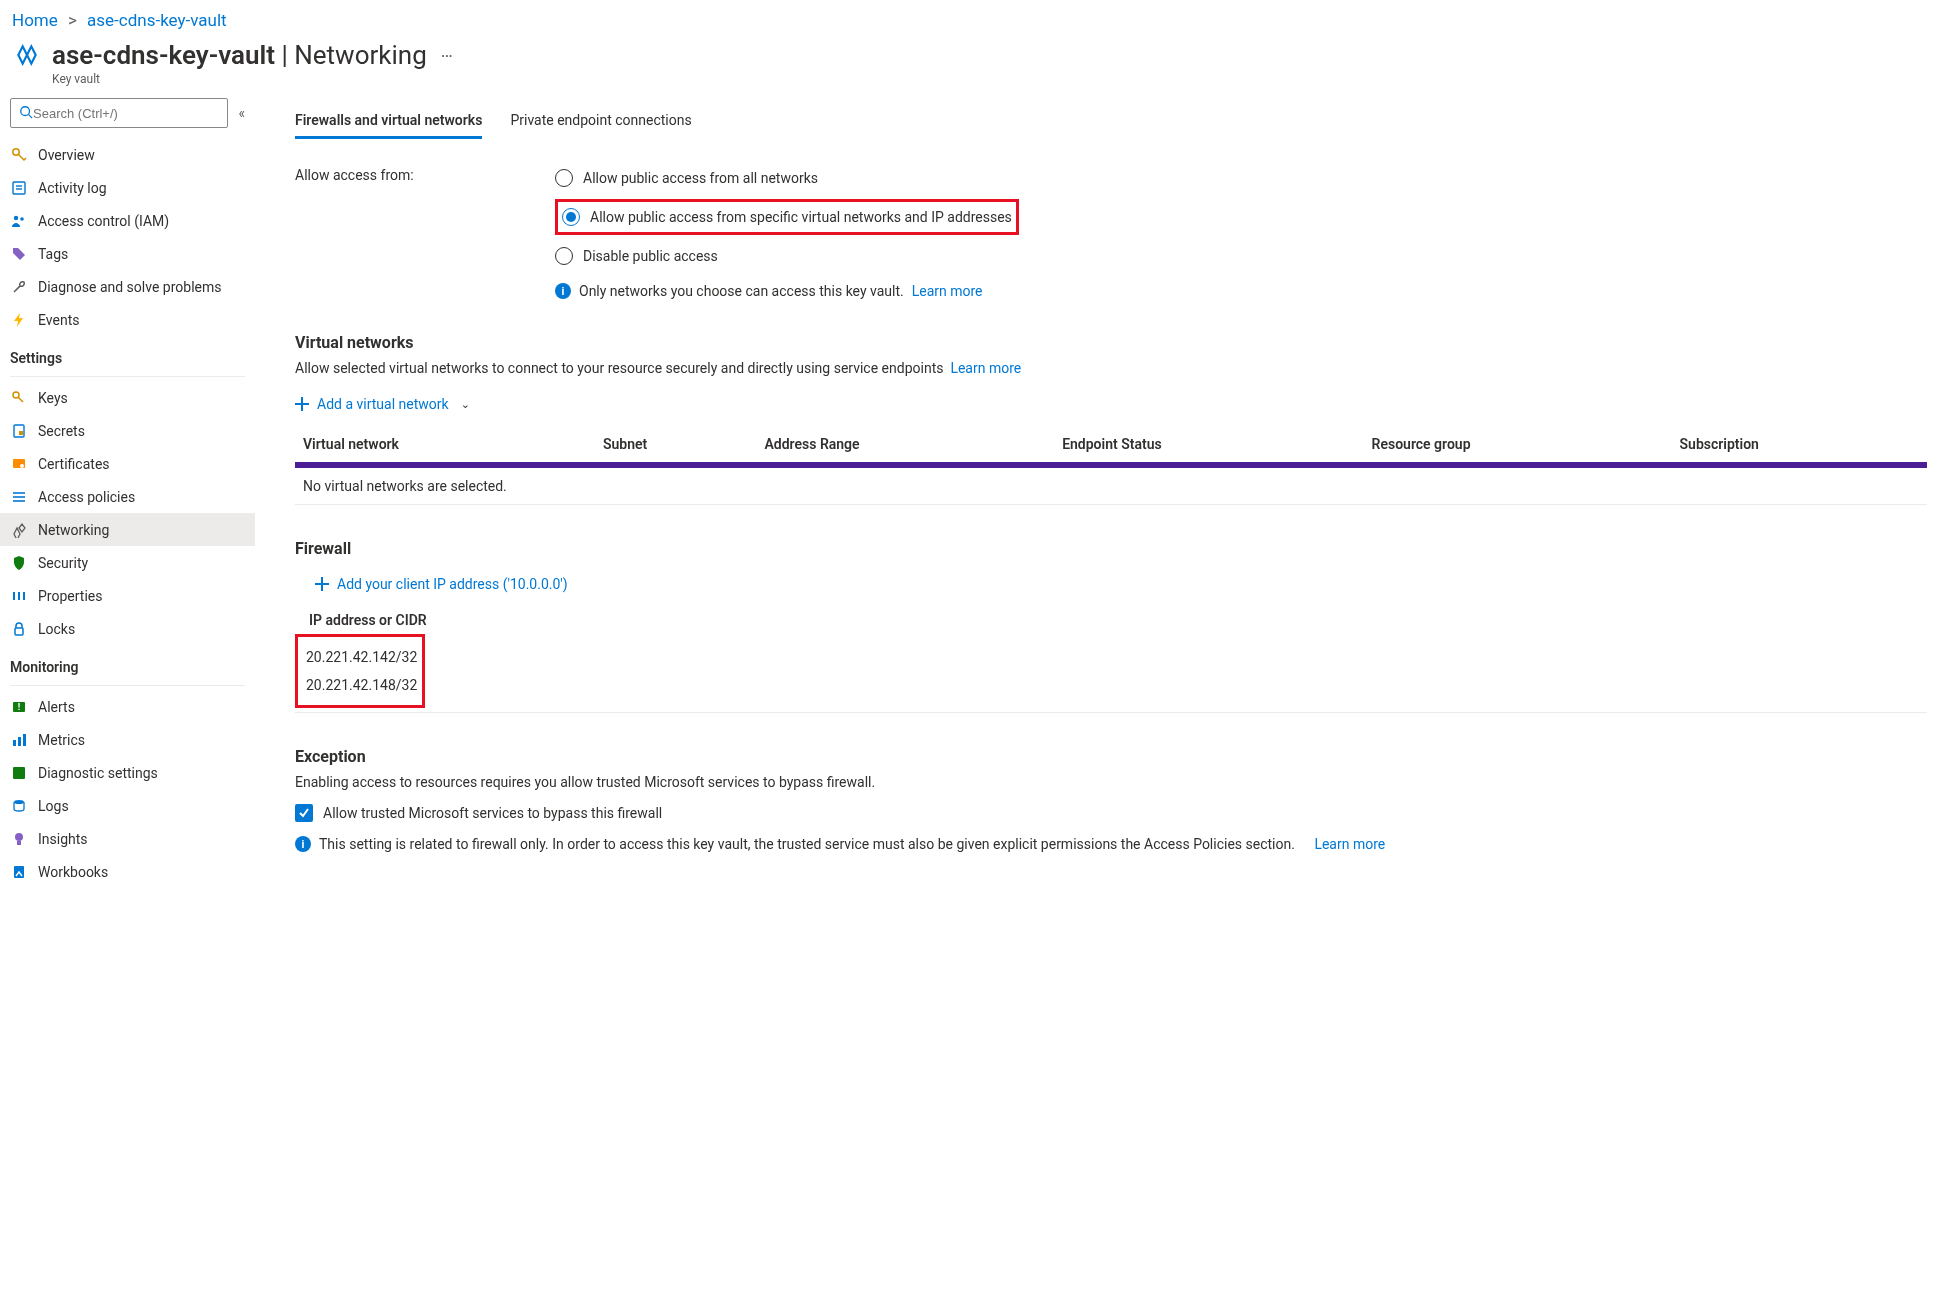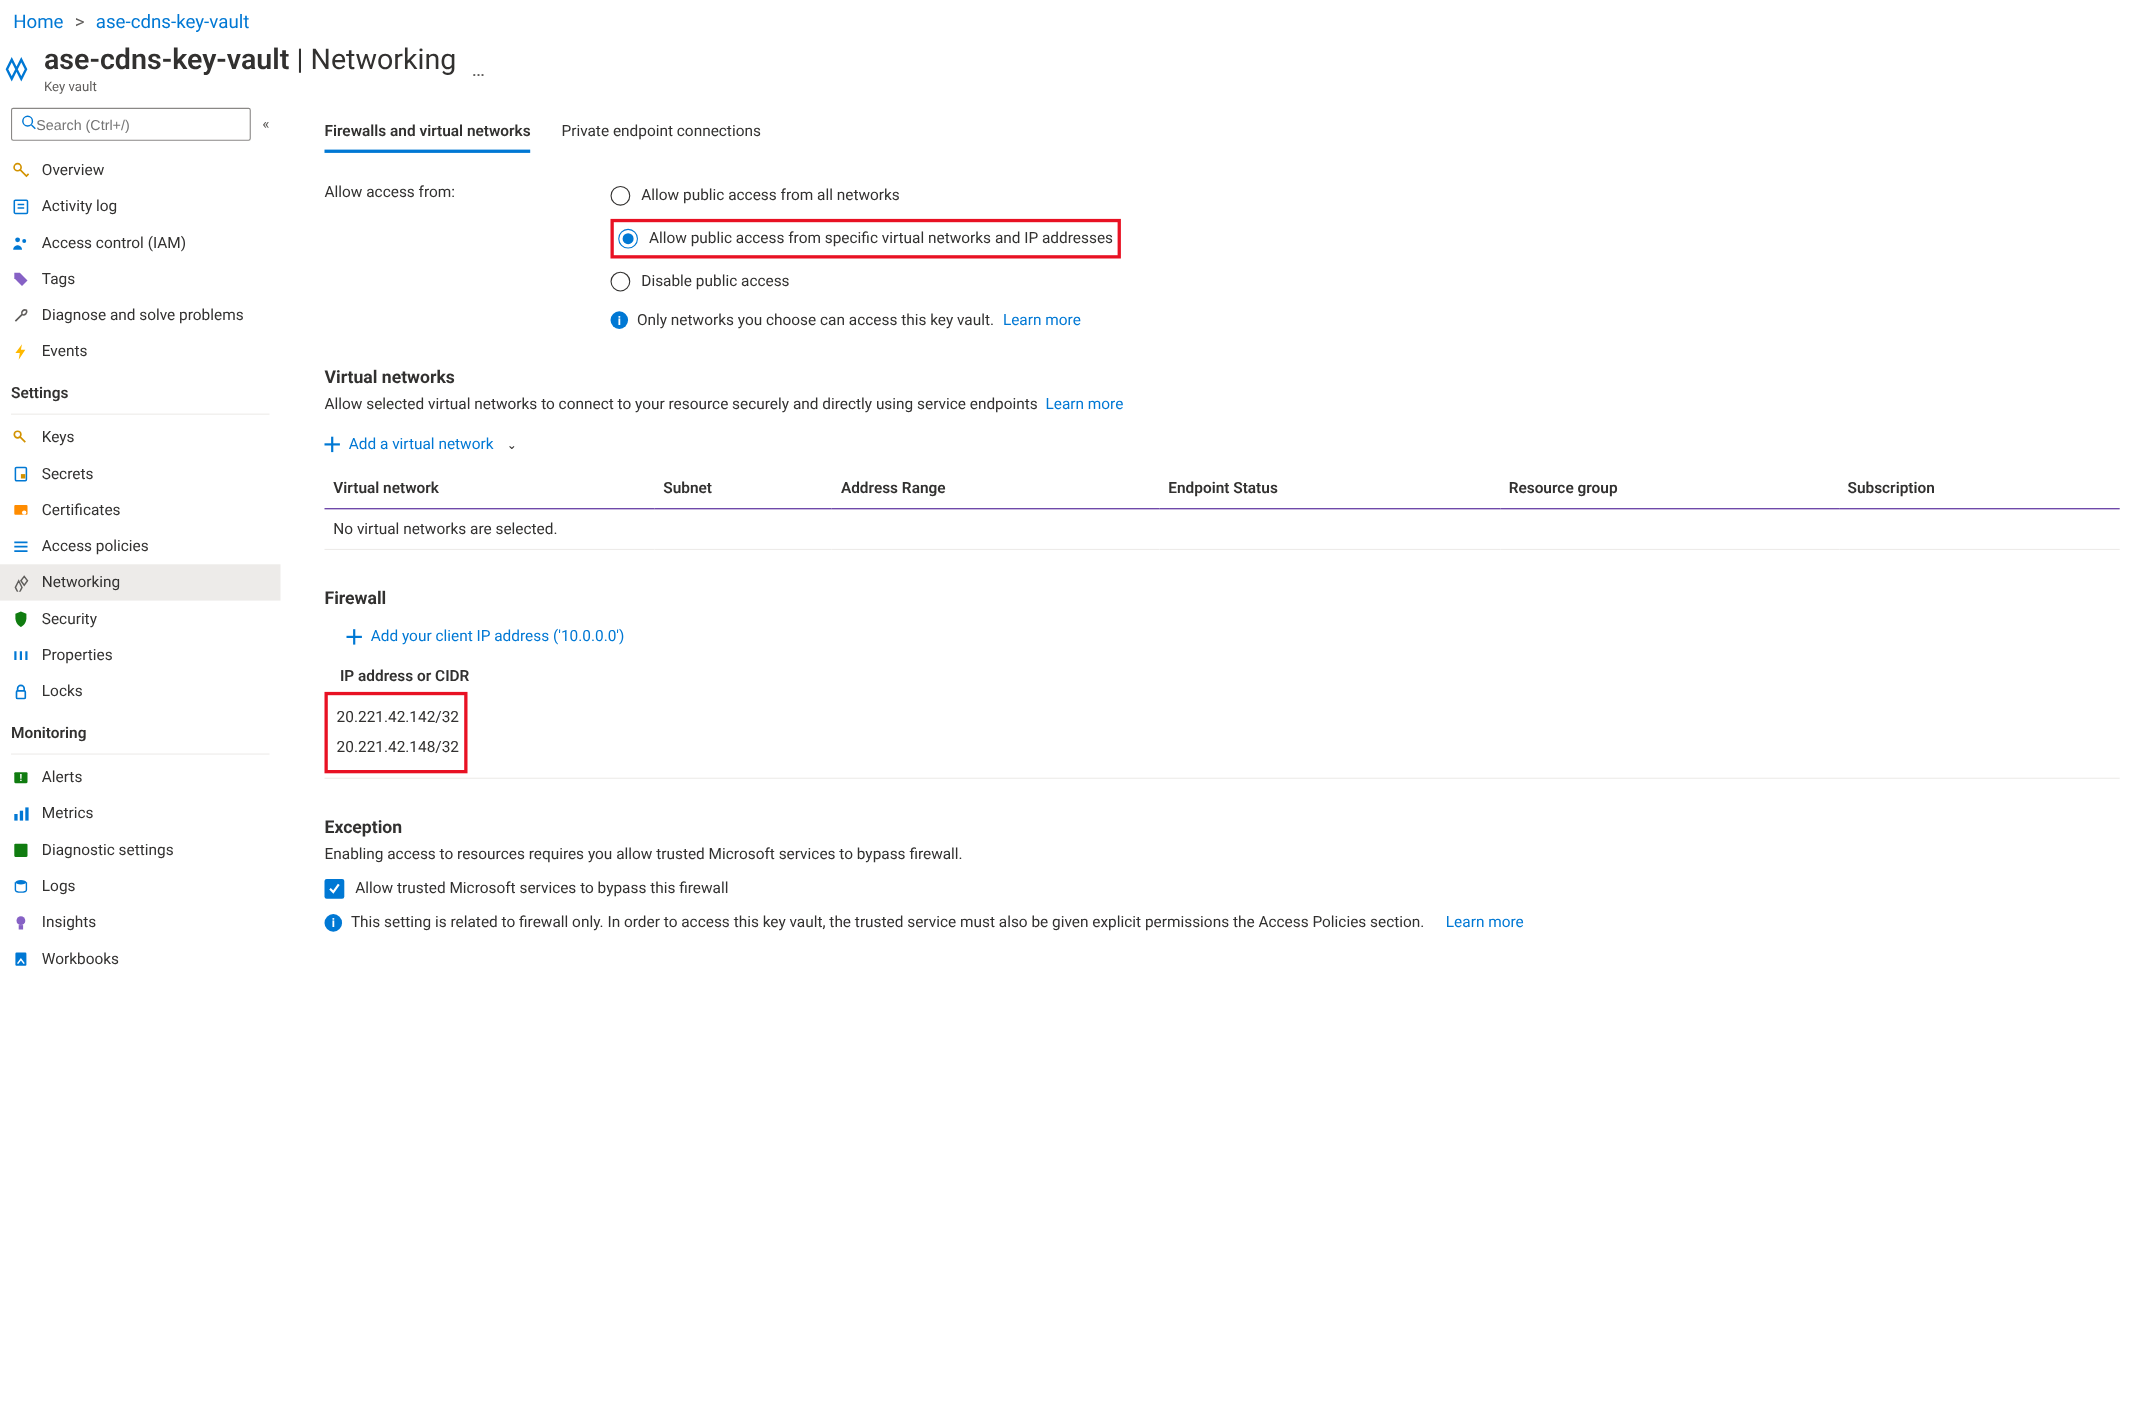--- a/index.html
+++ b/index.html
@@ -9,21 +9,21 @@
     color: #323130;
     background: #ffffff;
   }
   a { color: #0078d4; text-decoration: none; cursor: pointer; }
 
   
   .breadcrumb { padding: 10px 12px 6px; font-size: 17px; }
   .breadcrumb .sep { color: #605e5c; padding: 0 6px; }
 
   
-  .header-row { display: flex; align-items: center; padding: 4px 0 2px; }
+  .header-row { display: flex; align-items: flex-start; padding: 4px 12px 2px; }
   .header-icon { width: 30px; height: 30px; margin-right: 10px; display: flex; align-items: center; justify-content: center; }
   .title-block h1 { font-size: 26px; font-weight: 600; color: #323130; }
   .title-block h1 .thin { font-weight: 400; color: #323130; }
   .title-block .subtitle { font-size: 12px; color: #605e5c; margin-top: 2px; }
   .title-more { margin-left: 14px; color: #605e5c; font-size: 18px; letter-spacing: 2px; cursor: pointer; }
 
   
   .body { display: flex; }
   .sidebar { width: 255px; flex: 0 0 255px; padding: 10px 0 20px; }
   .content { flex: 1; padding: 20px 30px 30px 40px; }
@@ -85,21 +85,21 @@
   }
   .plus::before, .plus::after {
     content: ""; position: absolute; background: #0078d4;
   }
   .plus::before { left: 6px; top: 0; width: 2px; height: 14px; }
   .plus::after  { top: 6px; left: 0; height: 2px; width: 14px; }
   .chev-down { margin-left: 4px; font-size: 11px; color: #323130; }
 
   
   .tbl { width: 100%; border-collapse: collapse; margin-top: 6px; }
-  .tbl th { text-align: left; font-weight: 600; font-size: 14px; padding: 8px 8px 10px 8px; border-bottom: 1px solid #4c1d95; }
+  .tbl th { text-align: left; font-weight: 600; font-size: 14px; padding: 8px 8px 10px 8px; border-bottom: 6px solid #4c1d95; }
   .tbl td { padding: 10px 8px; border-bottom: 1px solid #edebe9; }
   .tbl-empty td { color: #323130; }
 
   
   .ip-col-header { font-weight: 600; padding: 10px 0 6px 14px; }
   .ip-box { border: 3px solid #e81123; padding: 6px 10px 6px 6px; width: 130px; }
   .ip-row { padding: 6px 2px; }
 
   
   .chk-row { display: flex; align-items: center; gap: 10px; margin: 14px 0; }

